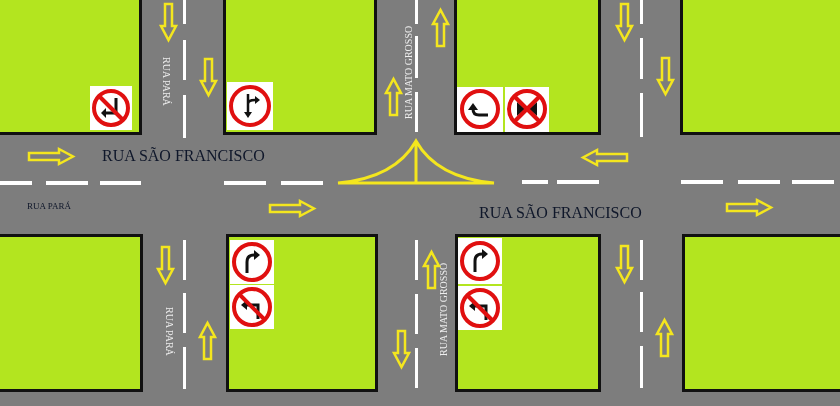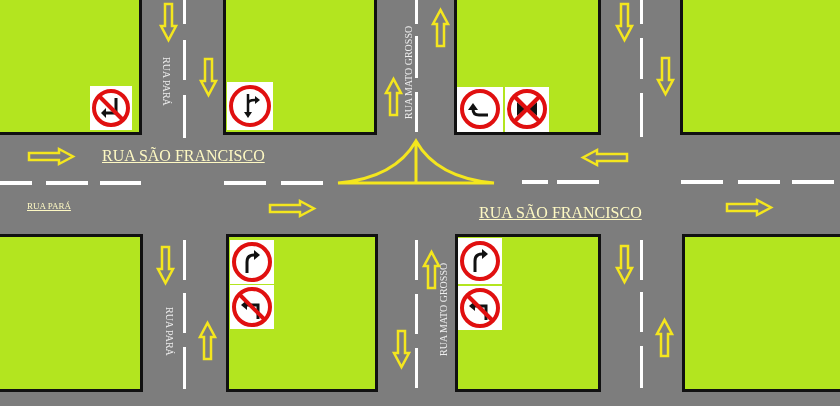--- a/index.html
+++ b/index.html
@@ -1,20 +1,20 @@
 <!DOCTYPE html>
 <html><head>
 <meta charset="utf-8">
 <style>
   * { margin:0; padding:0; box-sizing:border-box; }
   body { width:840px; height:406px; background:#7d7d7d; overflow:hidden; position:relative; font-family:"Liberation Serif","DejaVu Serif",serif; }
   #map { position:absolute; left:0; top:0; width:840px; height:406px; background:#7d7d7d; }
   .block { position:absolute; background:#b3e51f; border:3px solid #111; }
   .dash { position:absolute; background:#ffffff; }
-  .label { position:absolute; color:#fef9c3; white-space:nowrap;text-decoration:underline; }
+  .label { position:absolute; color:#0f172a; white-space:nowrap; }
   .vlabel { position:absolute; color:#eeeeee; white-space:nowrap; font-size:10px; transform-origin:left top; }
   .sign { position:absolute; background:#fff; }
   svg { position:absolute; overflow:visible; }
 </style>
 </head>
 <body>
 
 <div id="map">
 
   <div class="block" style="left:-3px;top:-3px;width:145px;height:138px;"></div>

